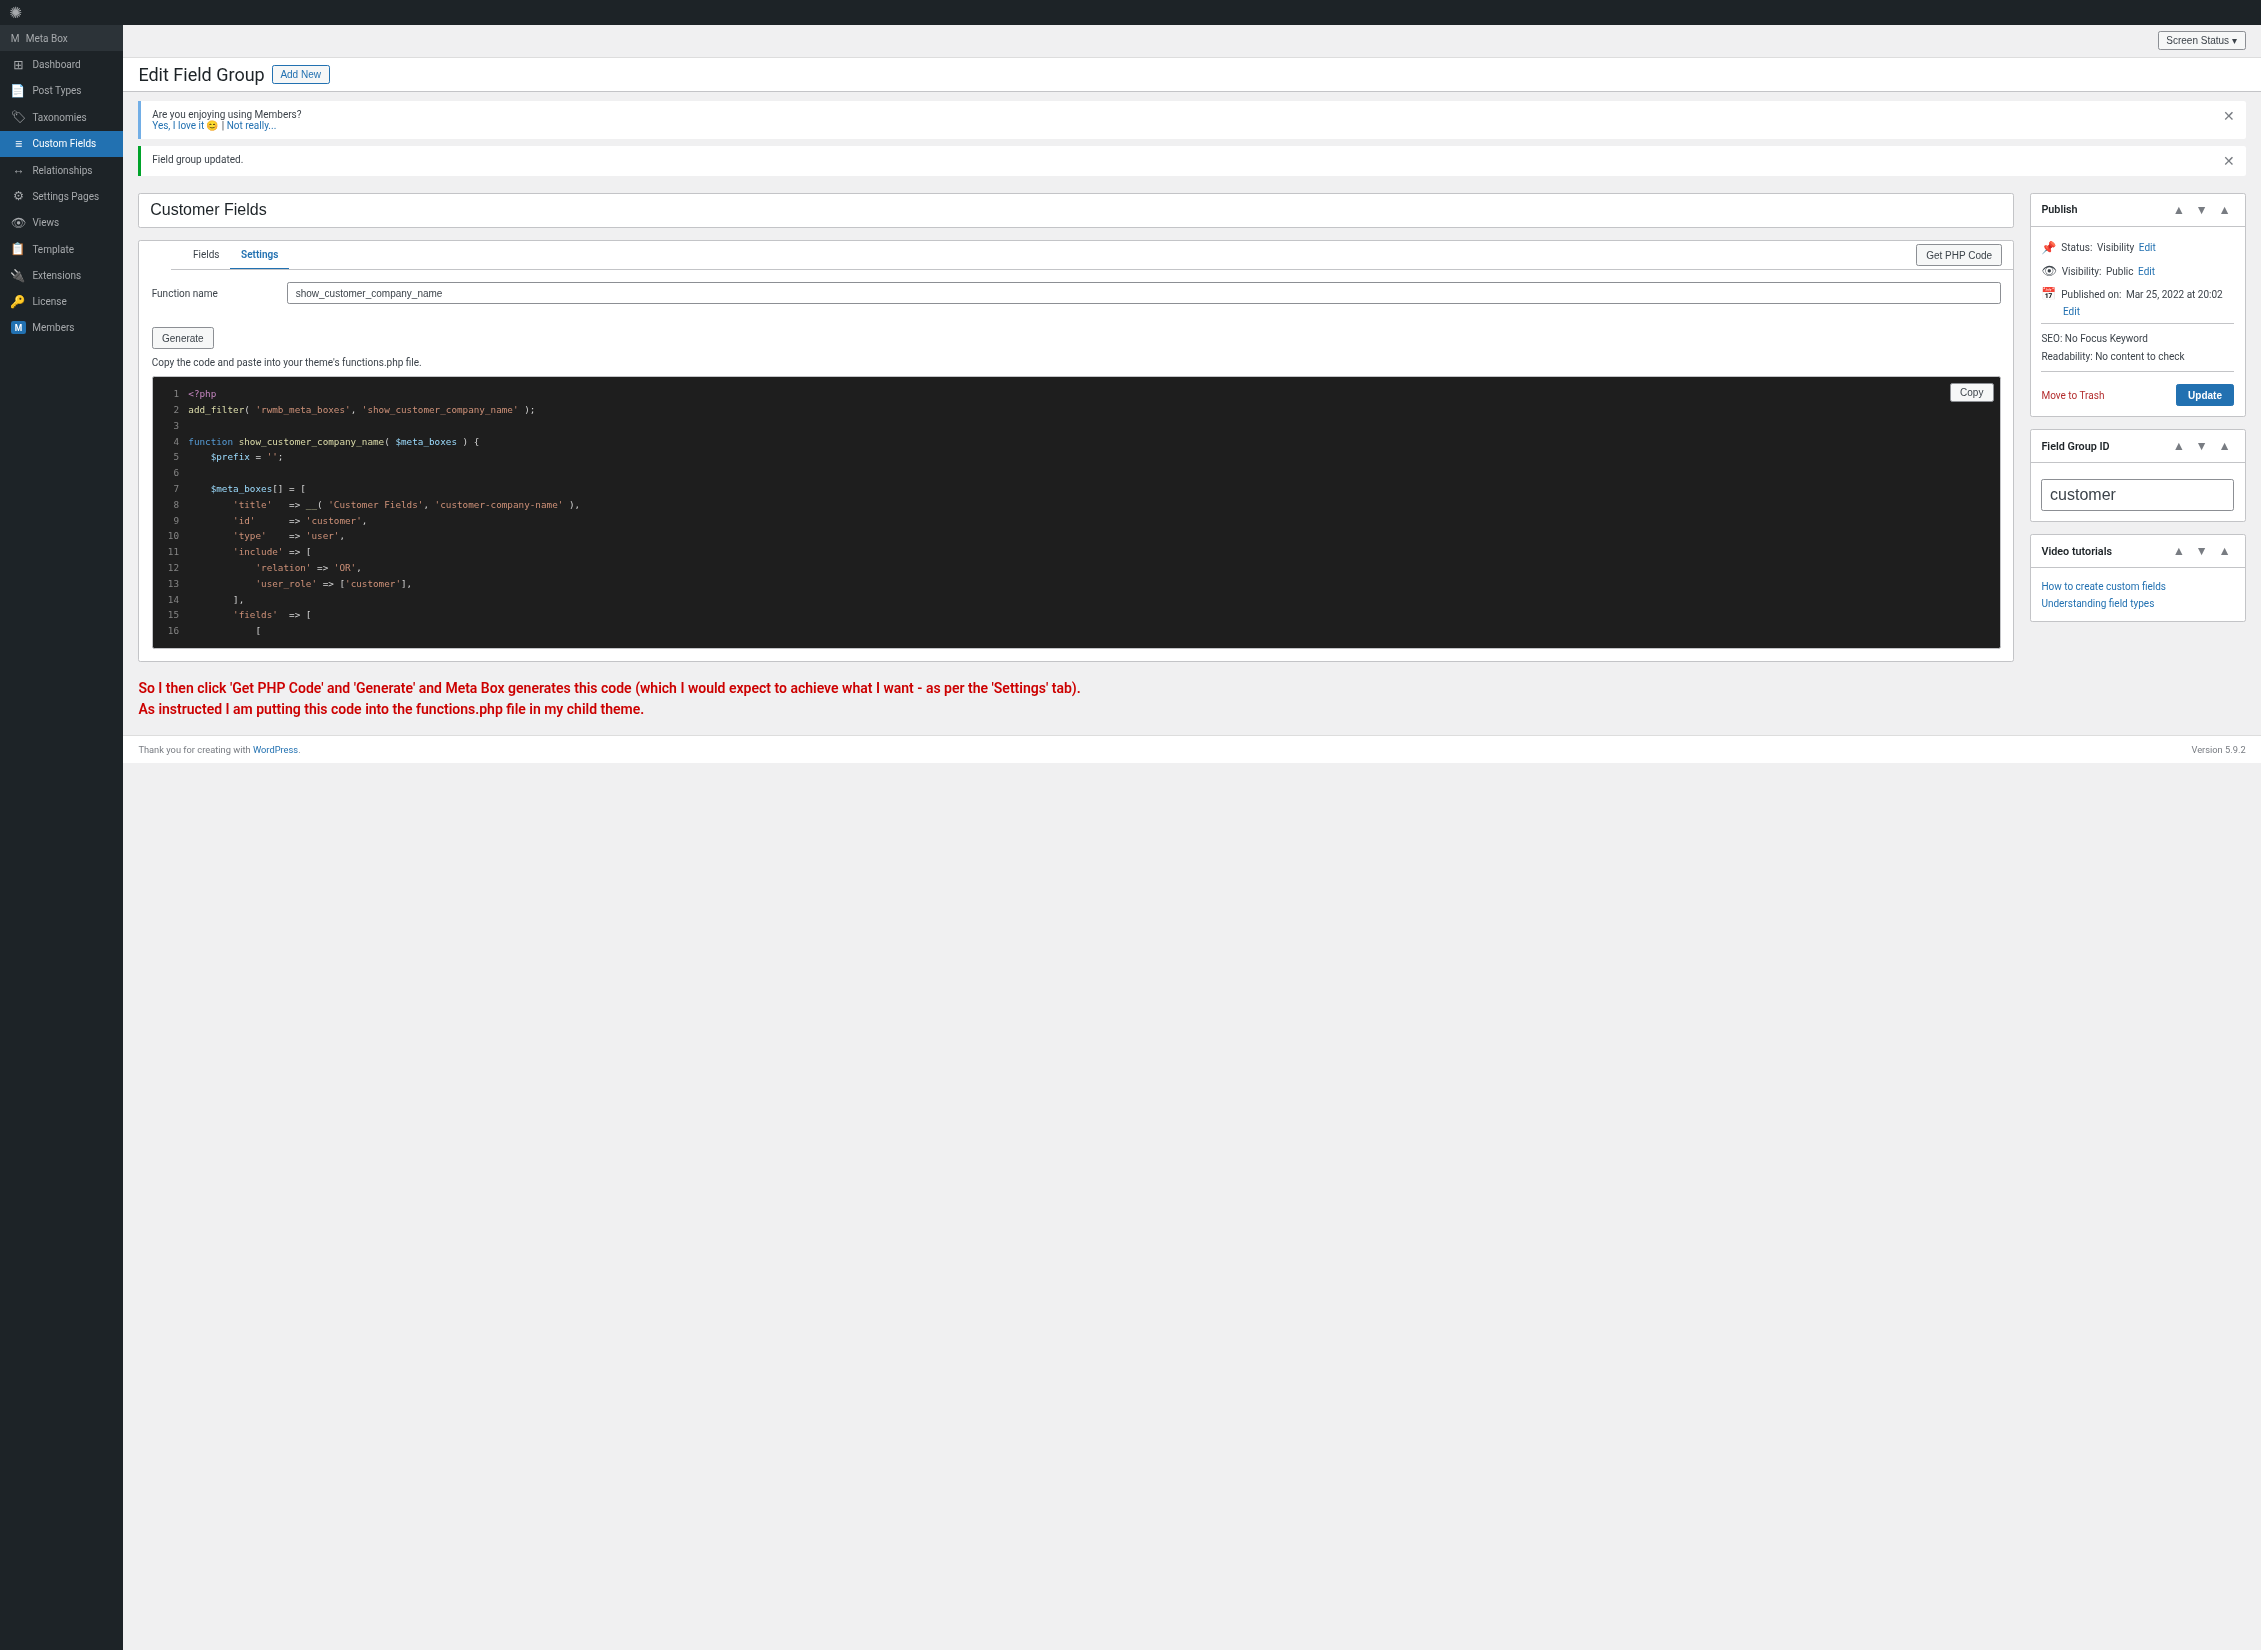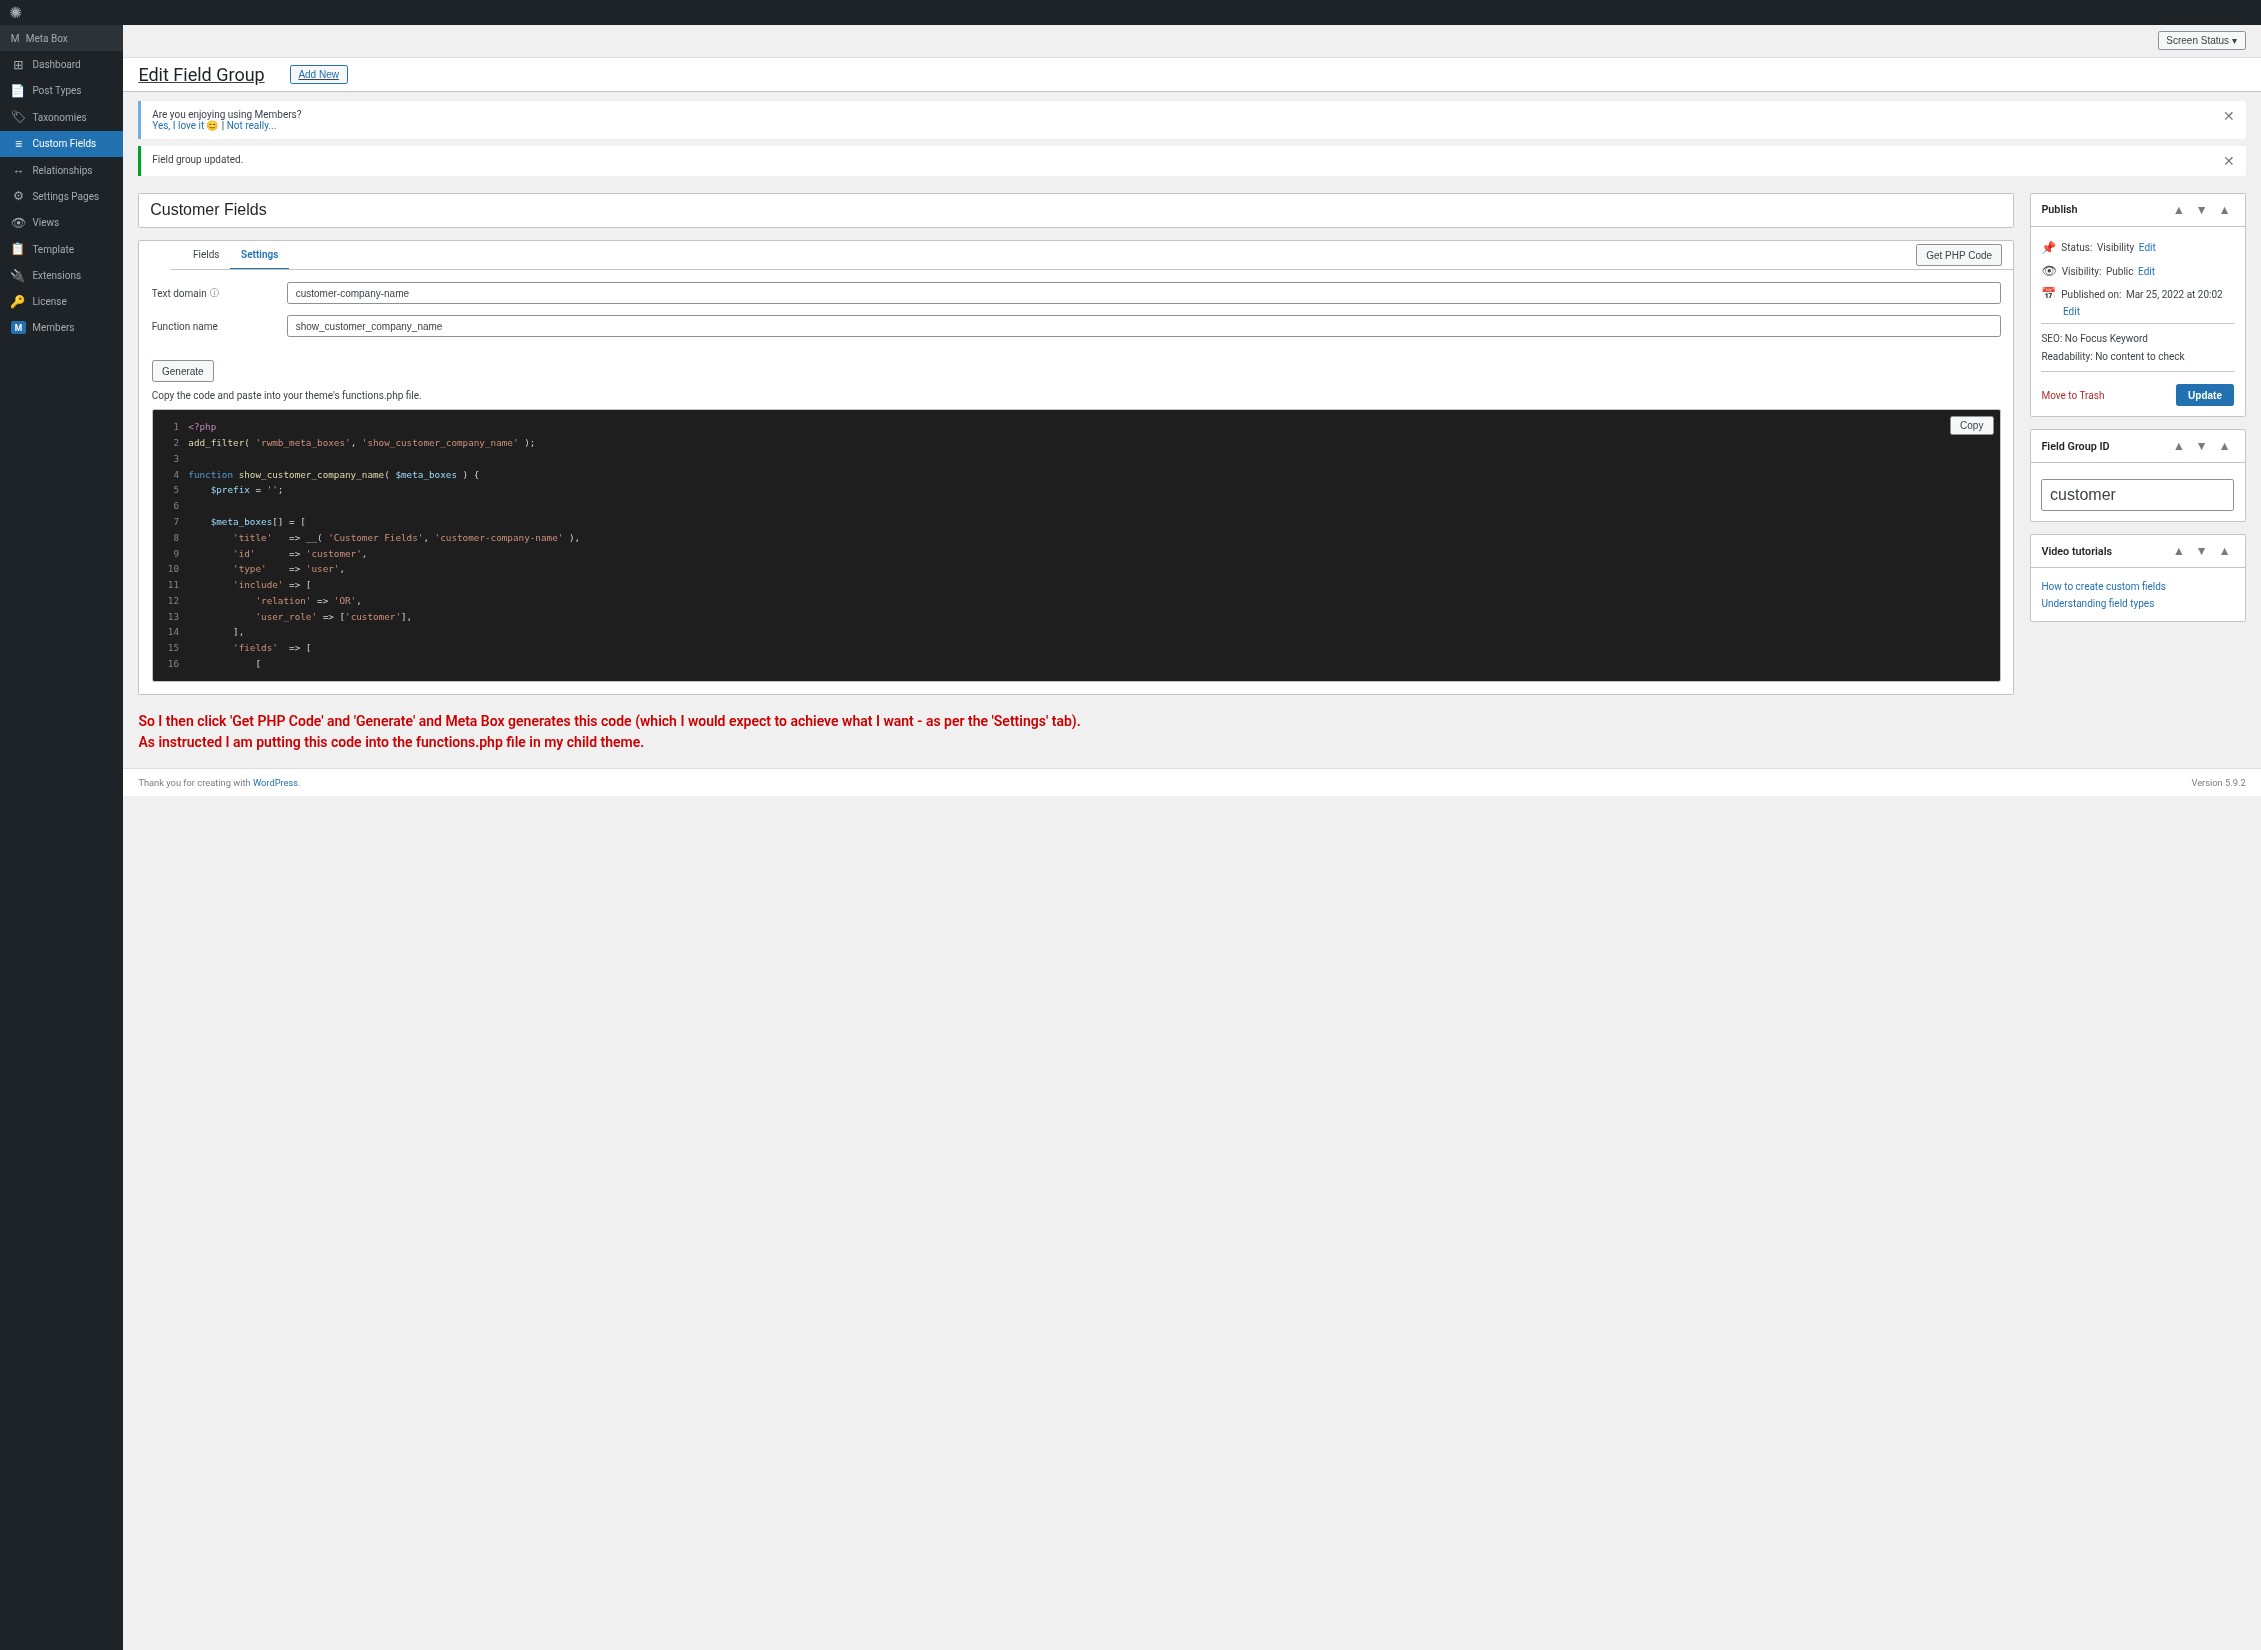--- a/index.html
+++ b/index.html
@@ -171,21 +171,21 @@
       </div>
     </nav>
 
     <div class="main-content">
 
       <div class="screen-options-bar">
         <button class="screen-options-btn">Screen Status ▾</button>
       </div>
 
       <div class="content-header">
-        <div style="display:flex;align-items:center;gap:25px;text-decoration:underline;">
+        <div style="display:flex;align-items:center;gap:7px;">
           <h1>Edit Field Group</h1>
           <button class="add-new-btn">Add New</button>
         </div>
       </div>
 
       <div class="notices-area">
         <div class="notice">
           <div>
             <span>Are you enjoying using Members?</span><br>
             <a href="#">Yes, I love it 😊</a>
@@ -212,27 +212,20 @@
             <div class="tabs-bar">
               <div class="tabs-left">
                 <div class="tab">Fields</div>
                 <div class="tab active">Settings</div>
               </div>
               <button class="get-php-btn">Get PHP Code</button>
             </div>
 
             <div class="settings-content">
 
-              <div class="form-row">
-                <label class="form-label">
-                  <span>Text domain</span>
-                  <span class="help-icon">ⓘ</span>
-                </label>
-                <input type="text" class="form-input" value="customer-company-name" style="">
-              </div>
 
               <div class="form-row">
                 <label class="form-label">
                   <span>Function name</span>
                 </label>
                 <input type="text" class="form-input" value="show_customer_company_name" style="">
               </div>
             </div>
 
             <button class="generate-btn">Generate</button>

